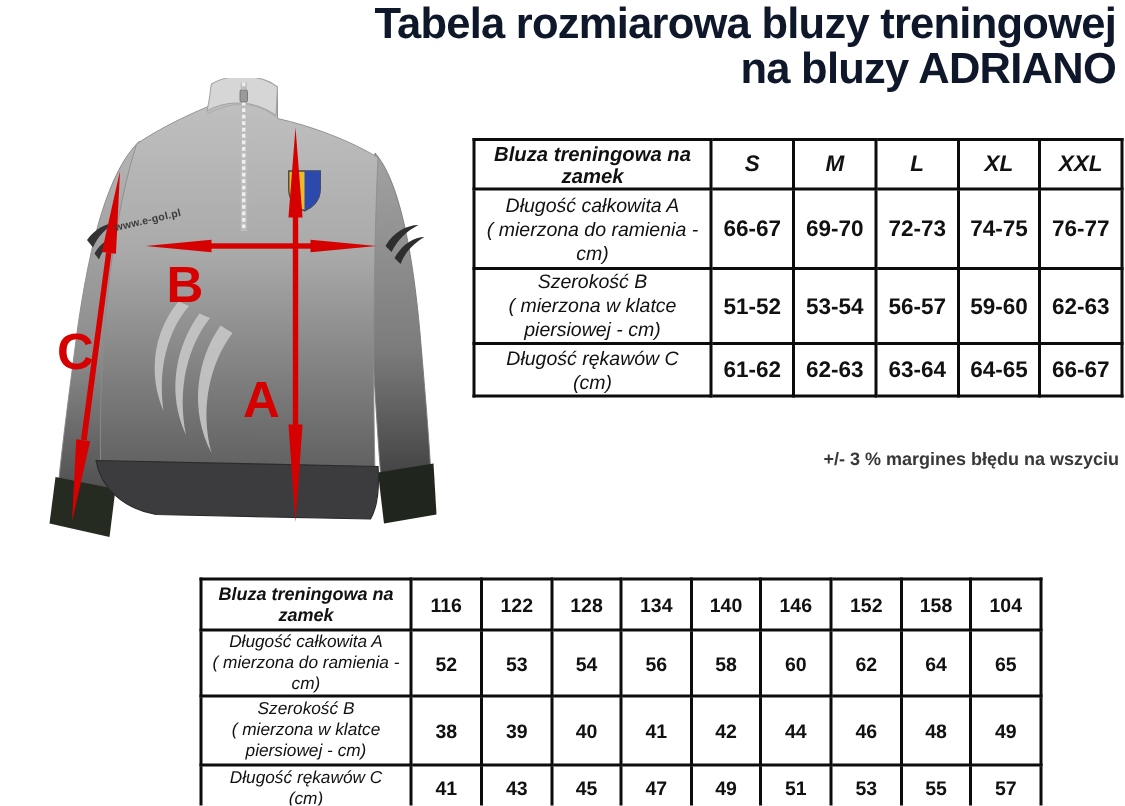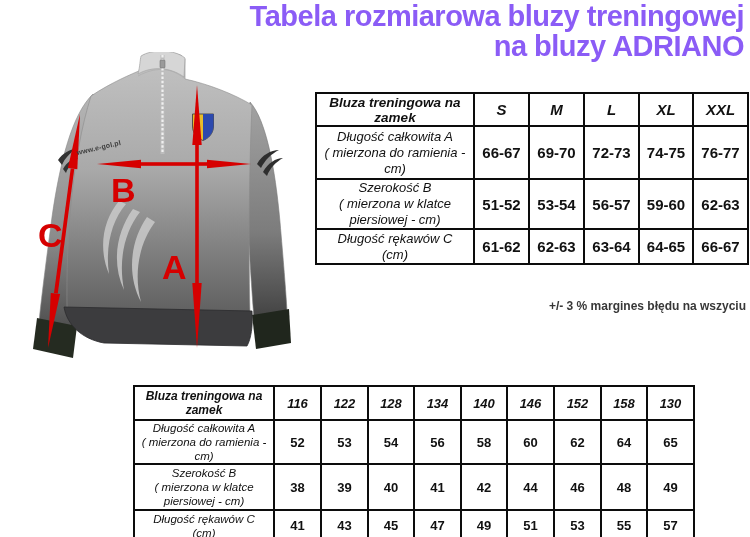--- a/index.html
+++ b/index.html
@@ -3,21 +3,21 @@
 <meta charset="utf-8">
 <style>
   html,body{margin:0;padding:0;}
   body{
     width:750px;height:537px;position:relative;background:#ffffff;
     font-family:"Liberation Sans",sans-serif;overflow:hidden;color:#111;
   }
   
   .title{
     position:absolute;top:1px;right:6px;text-align:right;
-    font-size:29px;line-height:30px;font-weight:bold;color:#8b5cf6;
+    font-size:29px;line-height:30px;font-weight:bold;color:#0f172a;
     letter-spacing:-0.5px;white-space:nowrap;
   }
   
   .jacket-wrap{position:absolute;left:0;top:52px;width:320px;height:318px;}
   .m-letter{
     position:absolute;color:#d60000;font-weight:bold;font-size:34px;
     line-height:1;font-family:"Liberation Sans",sans-serif;
   }
   .m-b{left:111px;top:121px;}
   .m-a{left:162px;top:198px;}
@@ -35,21 +35,21 @@
     padding:0 3px;overflow:hidden;
   }
   .adult{left:315px;top:92px;width:432px;}
   .kids{left:133px;top:385px;width:560px;}
   .hdr-label{font-weight:bold;font-style:italic;}
   .adult .hdr-label{font-size:13.5px;line-height:15px;}
   .adult .size-head{font-weight:bold;font-style:italic;font-size:15px;}
   .adult .row-label{font-style:italic;font-size:13px;line-height:16px;}
   .adult .val{font-weight:bold;font-size:15px;border-radius:16px;}
   .kids .hdr-label{font-size:12px;line-height:14px;}
-  .kids .size-head{font-weight:bold;font-style:italic;font-size:13px;}
+  .kids .size-head{font-weight:bold;font-size:13px;}
   .kids .row-label{font-style:italic;font-size:11.5px;line-height:14px;}
   .kids .val{font-weight:bold;font-size:13px;}
   .l1,.l2{display:block;font-style:italic;}
   
   .note{
     position:absolute;top:299px;right:4px;font-size:12px;font-weight:bold;
     color:#383838;white-space:nowrap;
   }
 </style>
 </head>
@@ -219,21 +219,21 @@
       <tr style="height:34px">
     <td class="hdr-label">Bluza treningowa na zamek</td>
     <td class="size-head">116</td>
     <td class="size-head">122</td>
     <td class="size-head">128</td>
     <td class="size-head">134</td>
     <td class="size-head">140</td>
     <td class="size-head">146</td>
     <td class="size-head">152</td>
     <td class="size-head">158</td>
-    <td class="size-head">130</td>
+    <td class="size-head">104</td>
   </tr>
   <tr style="height:40px">
     <td class="row-label">
       <span class="l1">Długość całkowita A</span>
       <span class="l2">( mierzona do ramienia - cm)</span>
     </td>
     <td class="val">52</td>
     <td class="val">53</td>
     <td class="val">54</td>
     <td class="val">56</td>

